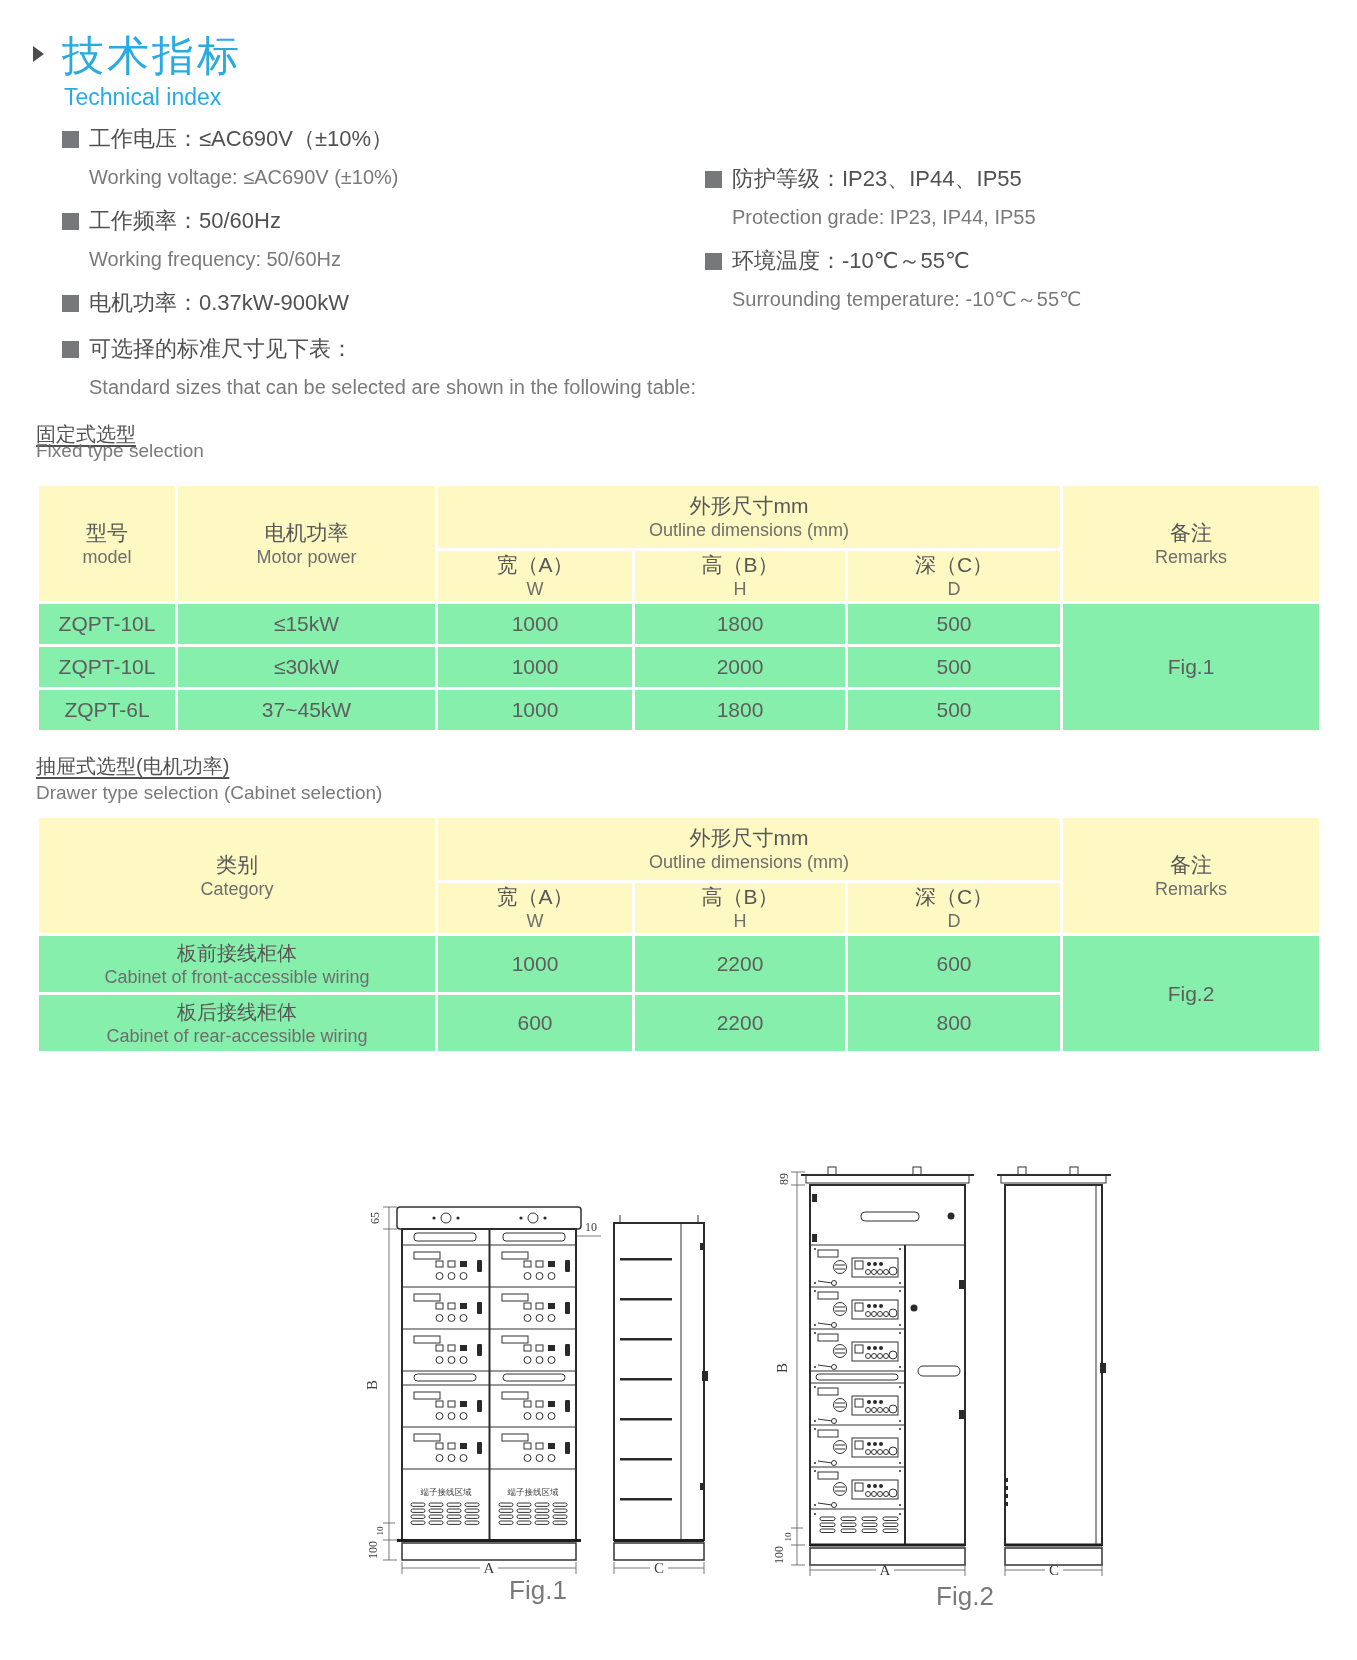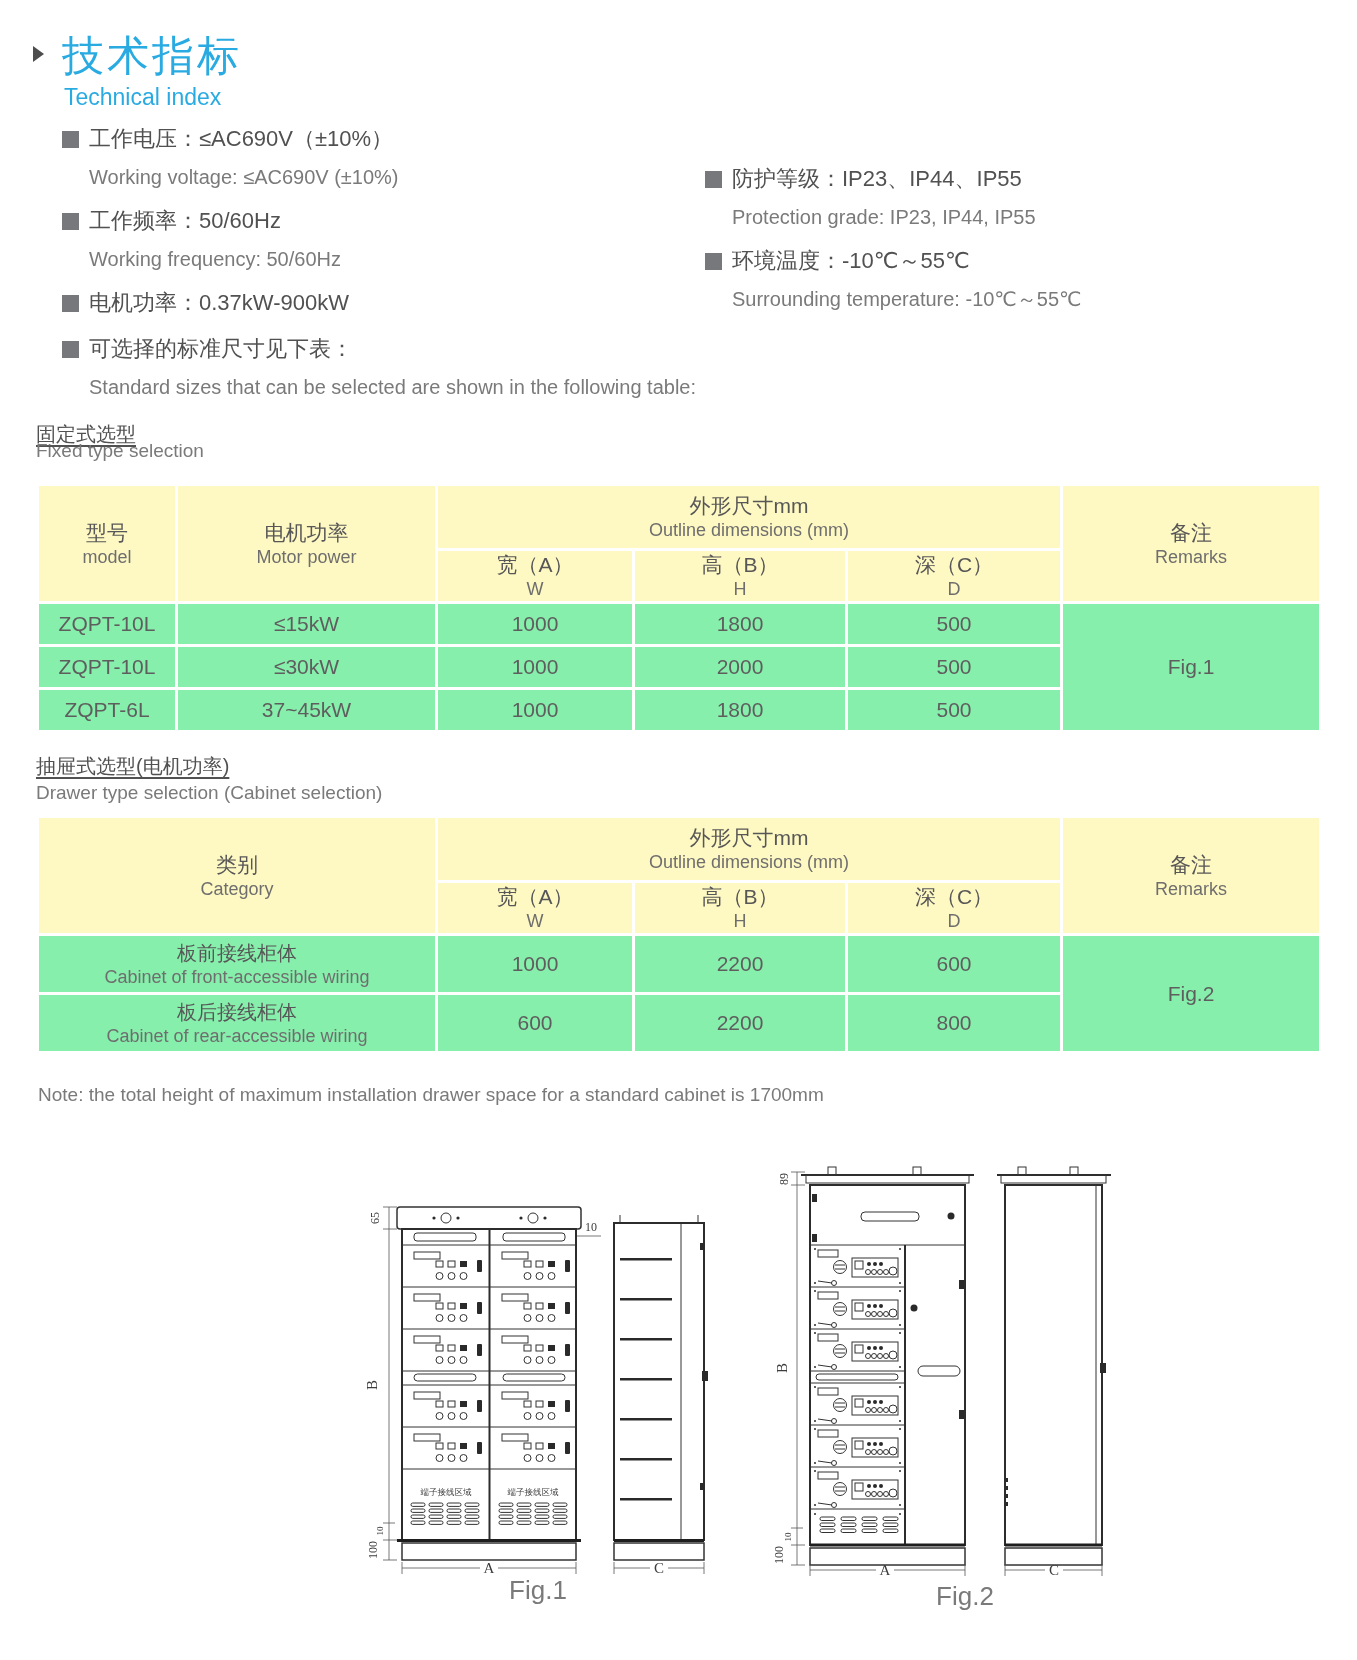--- a/index.html
+++ b/index.html
@@ -231,21 +231,20 @@
         <div class="czh">板后接线柜体</div>
         <div class="cen">Cabinet of rear-accessible wiring</div>
       </td>
       <td class="cell val">600</td>
       <td class="cell val">2200</td>
       <td class="cell val">800</td>
     </tr>
   </tbody>
     </table>
 
-  <div class="note-en">Note: the total height of maximum installation drawer space for a standard cabinet is 1700mm</div>
 
   <svg class="fig" style="left:333px;top:1143px;" width="380" height="470" viewBox="0 0 380 470">
     <defs>
       <g id="f1drawer">
         <rect class="ln" x="12" y="7" width="26" height="7"></rect>
         <rect class="ln" x="34" y="16" width="7" height="6"></rect>
         <rect class="ln" x="46" y="16" width="7" height="6"></rect>
         <rect class="fillc" x="58" y="16" width="7" height="6"></rect>
         <circle class="ln" cx="37.5" cy="31" r="3.5"></circle>
         <circle class="ln" cx="49.5" cy="31" r="3.5"></circle>

